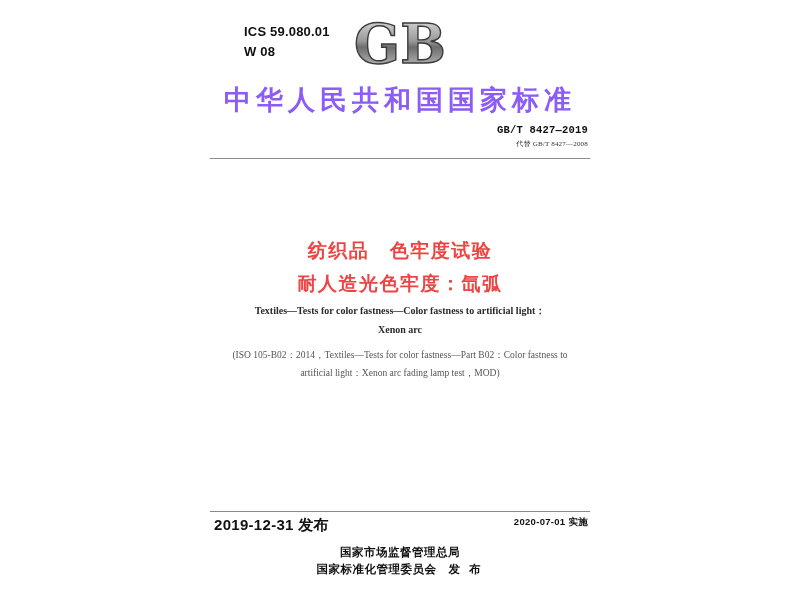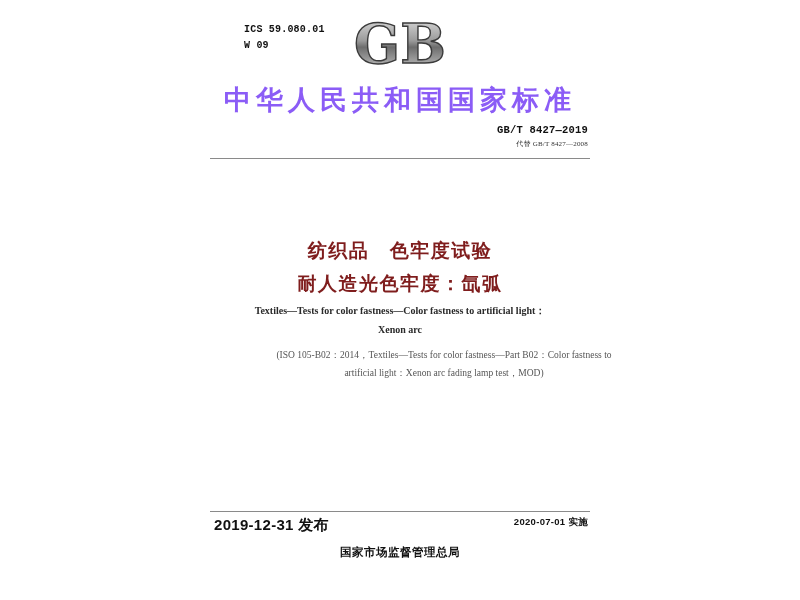--- a/index.html
+++ b/index.html
@@ -27,22 +27,22 @@
     width: 428px;
     height: 588px;
     background: #ffffff;
   }
 
   
   .ics-block {
     position: absolute;
     left: 58px;
     top: 16px;
-    font-family: Liberation Mono, monospace;
-    font-size: 10px;
+    font-family: Liberation Sans, sans-serif;
+    font-size: 13px;
     font-weight: bold;
     line-height: 1.55;
     letter-spacing: 0.2px;
     color: #111;
   }
 
   
   .gb-emblem {
     position: absolute;
     left: 0;
@@ -113,21 +113,21 @@
     position: absolute;
     left: 0;
     top: 228px;
     width: 428px;
     text-align: center;
     font-family: "DejaVu Serif", "Liberation Serif", serif;
     font-size: 19px;
     font-weight: bold;
     letter-spacing: 1.5px;
     line-height: 1.75;
-    color: #7f1d1d;
+    color: #ef4444;
   }
   .title-cn .line2 { display: block; }
 
   .title-en {
     position: absolute;
     left: 0;
     top: 296px;
     width: 428px;
     text-align: center;
     font-family: "Liberation Serif", serif;
@@ -141,21 +141,20 @@
   .iso-note {
     position: absolute;
     left: 40px;
     top: 341px;
     width: 348px;
     text-align: center;
     font-family: "Liberation Serif", serif;
     font-size: 9.5px;
     line-height: 1.85;
     color: #555;
-    margin-left: 44px;
   }
 
   
   .date-issue {
     position: absolute;
     left: 28px;
     top: 510px;
     font-family: "Liberation Sans", sans-serif;
     font-size: 15px;
     font-weight: bold;
@@ -194,21 +193,21 @@
   .issuer-line { display: block; white-space: nowrap; }
 </style>
 </head>
 <body>
 
 <div class="page">
   <div class="sheet">
 
     <div class="ics-block">
       <div>ICS 59.080.01</div>
-      <div>W 09</div>
+      <div>W 08</div>
     </div>
 
     <div class="gb-emblem">
       <svg width="96" height="56" viewBox="0 0 96 56" xmlns="http://www.w3.org/2000/svg" aria-hidden="true">
         <defs>
           <linearGradient id="gbgrad" x1="0" y1="0" x2="0" y2="1">
             <stop offset="0%" stop-color="#e9e9e9"></stop>
             <stop offset="45%" stop-color="#9a9a9a"></stop>
             <stop offset="55%" stop-color="#6d6d6d"></stop>
             <stop offset="100%" stop-color="#d8d8d8"></stop>
@@ -240,16 +239,17 @@
       <span class="line2">fastness to artificial light：Xenon arc fading lamp test，MOD)</span>
     </div>
 
     <div class="rule-bottom"></div>
 
     <div class="date-issue">2019-12-31 发布</div>
     <div class="date-impl">2020-07-01 实施</div>
 
     <div class="issuer">
       <span class="issuer-line">国家市场监督管理总局</span>
+      <span class="issuer-line"><span>国家标准化管理委员会</span>　<span class="publish">发  布</span></span>
     </div>
 
   </div>
 </div>
 
 </body></html>

